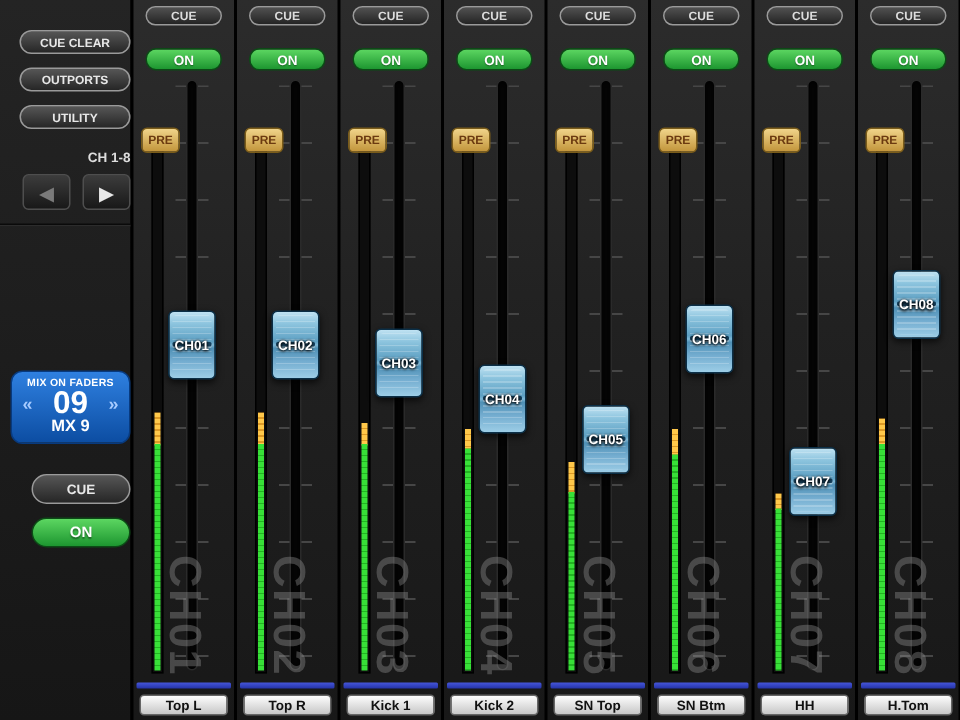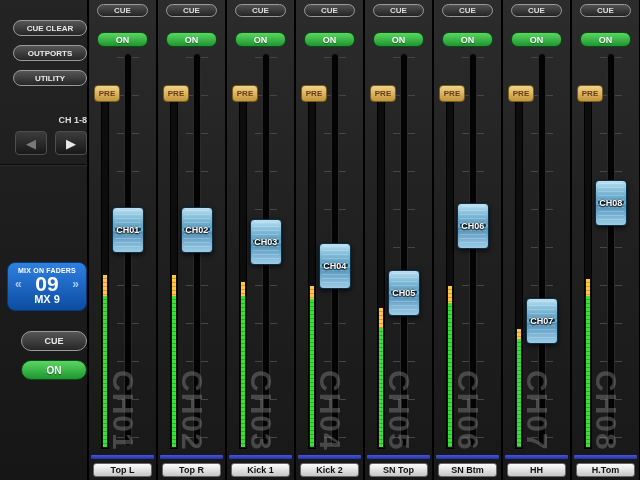--- a/index.html
+++ b/index.html
@@ -8,21 +8,21 @@
   .app { width:640px; height:480px; display:flex; background:#000; }
 
   
   .sidebar { width:88px; flex:none; background:linear-gradient(#242424,#161616);
              border-right:1px solid #000; display:flex; flex-direction:column;
              align-items:flex-end; padding-top:20px; }
   .sb-btn { width:74px; height:16px; border-radius:8px;
             background:linear-gradient(#565656,#262626); border:1px solid #9a9a9a;
             color:#e8e8e8; font-size:8px; font-weight:bold;
             display:flex; align-items:center; justify-content:center; margin-bottom:9px; }
-  .bank-label { margin-top:20px; color:#ddd; font-size:9px; font-weight:bold; }
+  .bank-label { margin-top:5px; color:#ddd; font-size:9px; font-weight:bold; }
   .arrows { display:flex; gap:8px; margin-top:6px; }
   .arrow-btn { width:32px; height:24px; border-radius:4px;
                background:linear-gradient(#3c3c3c,#181818); border:1px solid #4e4e4e;
                display:flex; align-items:center; justify-content:center; }
   .arrow-glyph { font-size:13px; color:#e8e8e8; line-height:1; }
   .arrow-glyph.dim { color:#7a7a7a; }
   .divider { width:88px; height:2px; background:#0a0a0a; border-bottom:1px solid #2c2c2c; margin-top:9px; }
 
   .mix-panel { margin-top:96px; width:80px; border-radius:8px; padding:4px 2px 5px;
                background:linear-gradient(#2f80e0,#0c4da2); border:1px solid #083a7e;

